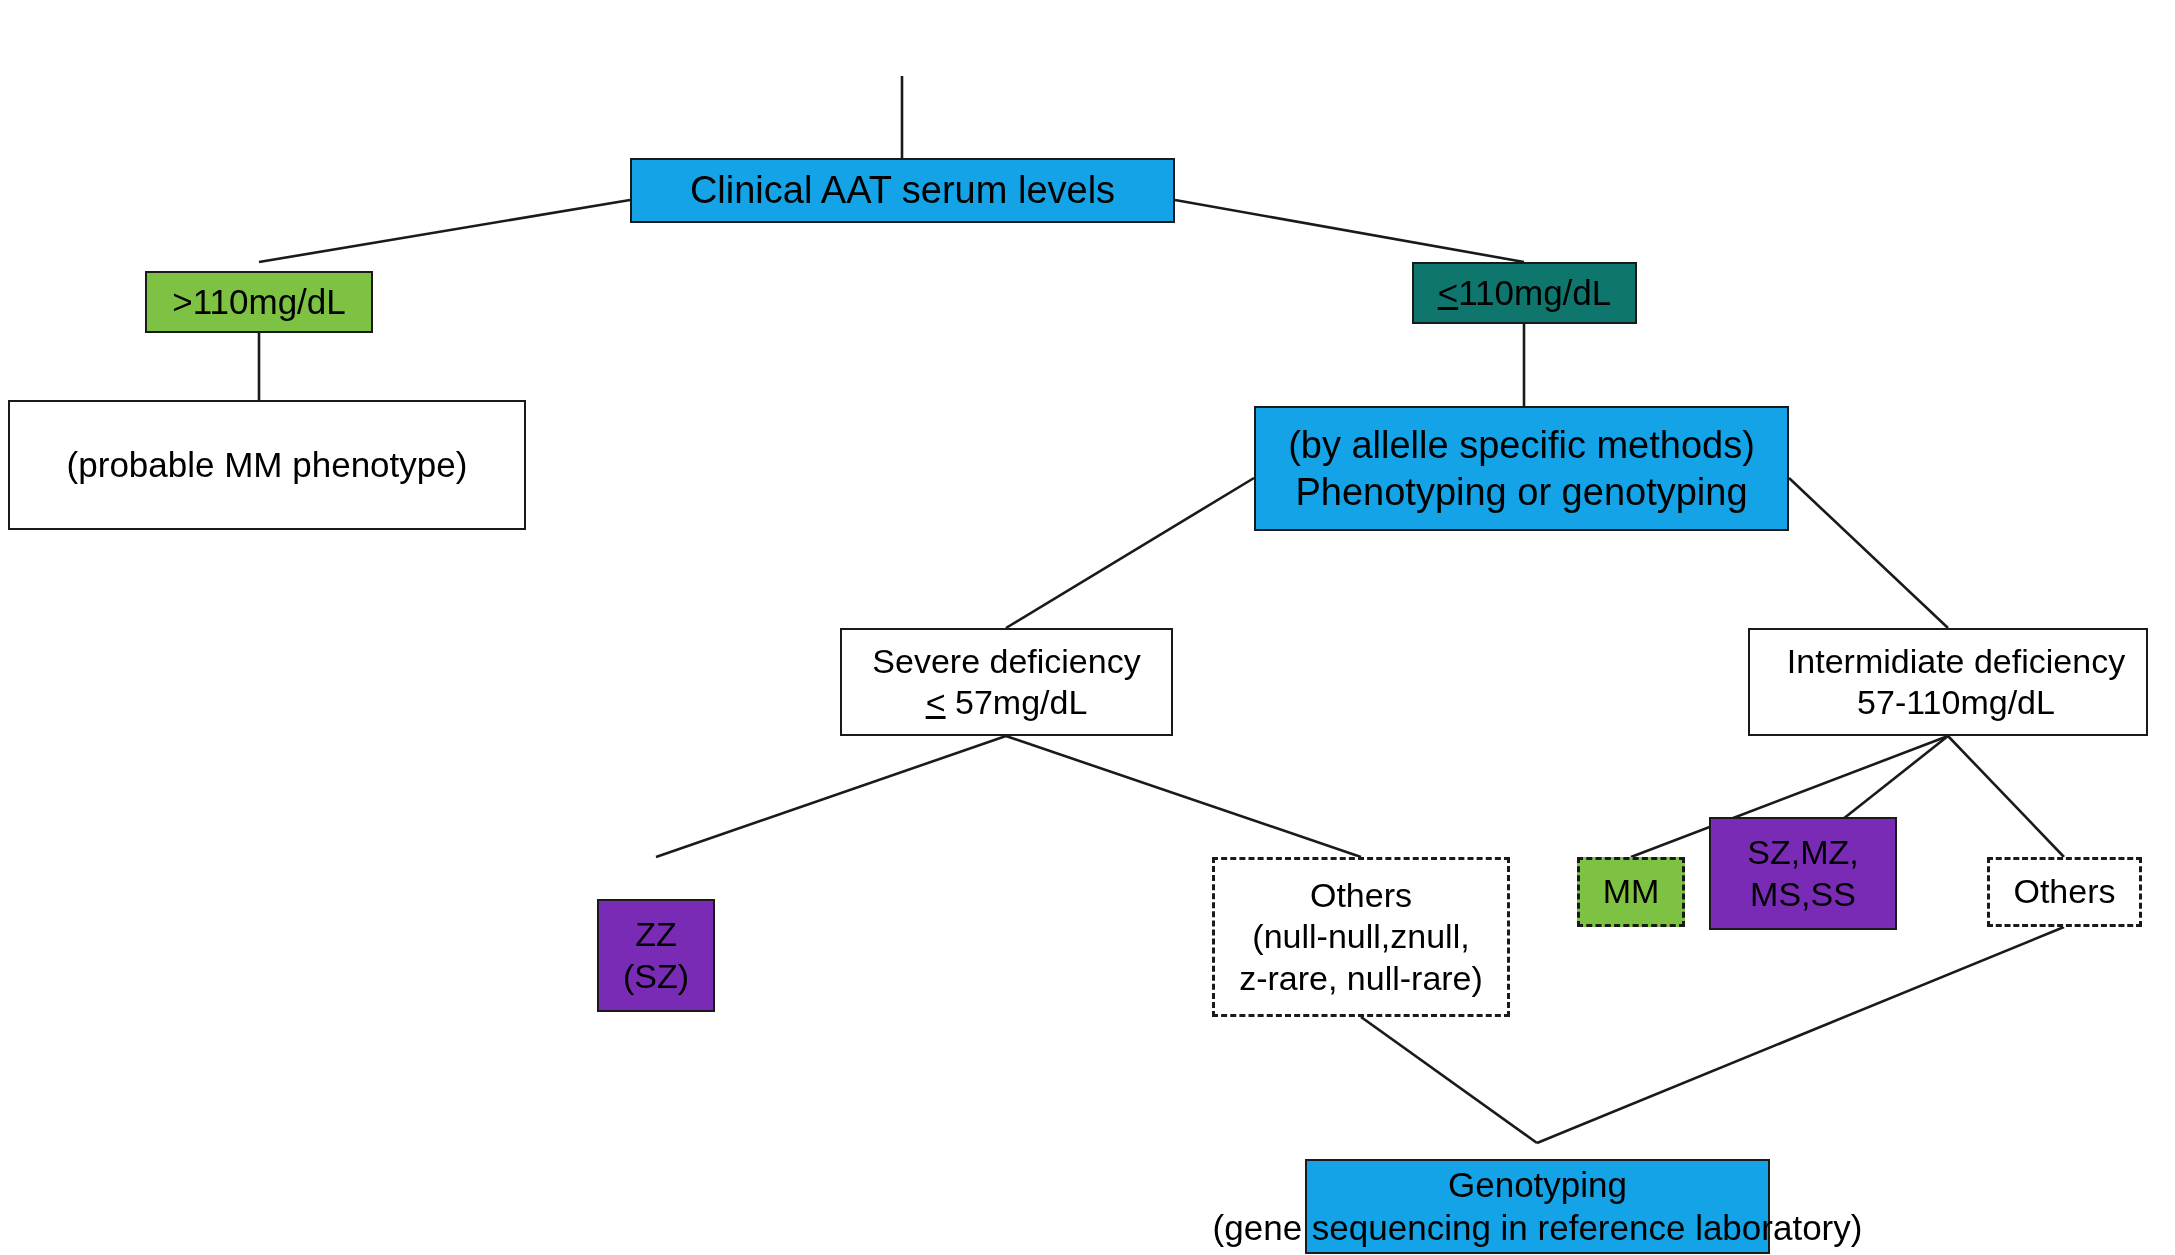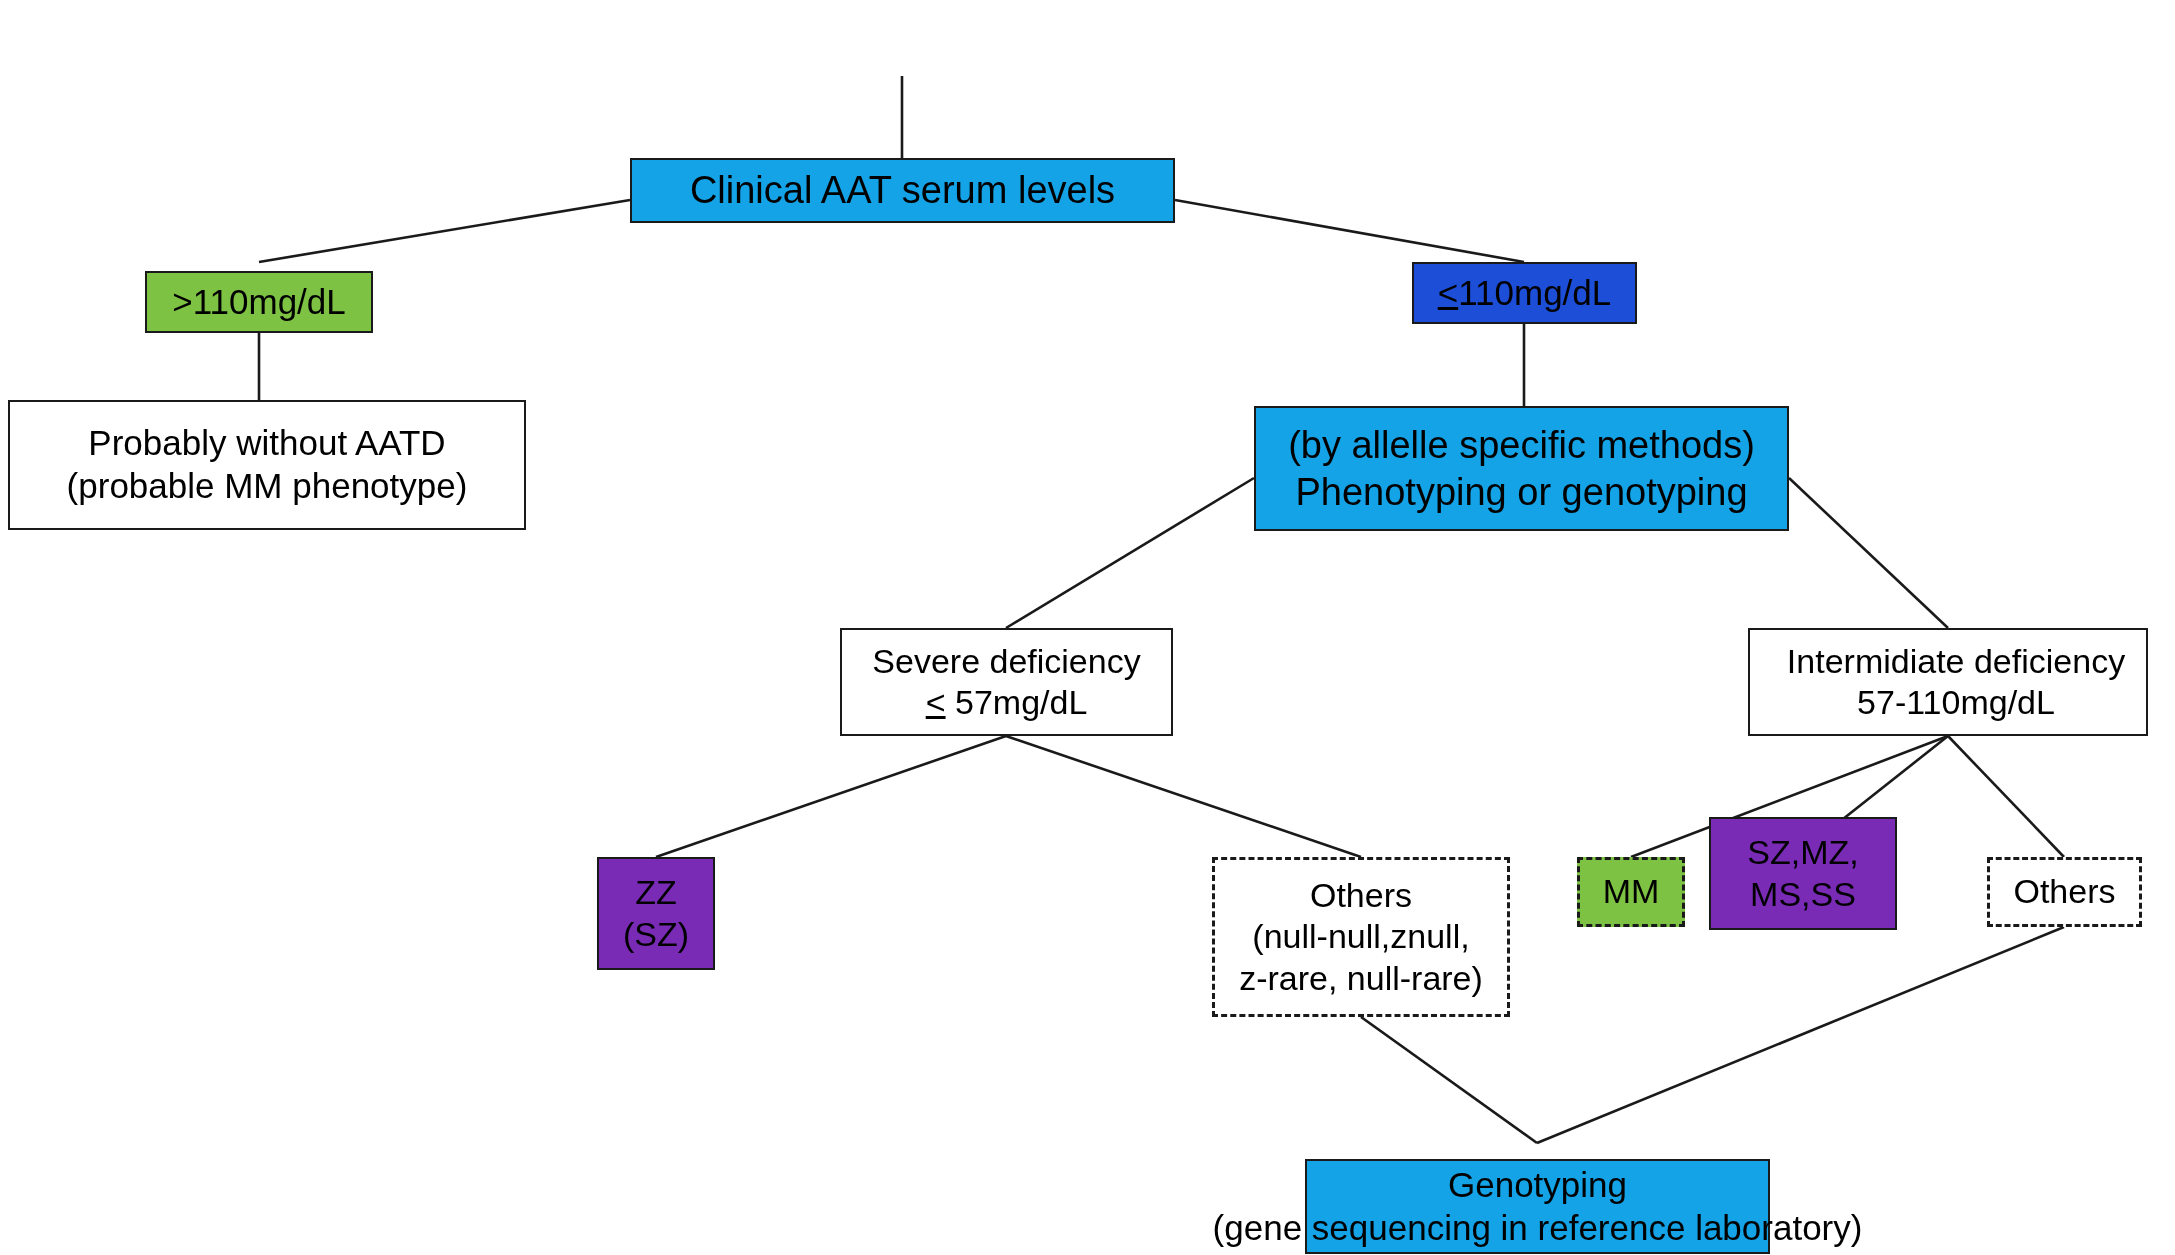--- a/index.html
+++ b/index.html
@@ -36,34 +36,34 @@
     line-height: 1.22;
     color: #000000;
     background: #ffffff;
     border: 2.5px solid #1a1a1a;
     z-index: 2;
   }
   .node .ln { display: block; white-space: nowrap; }
   .dashed { border-style: dashed; border-width: 3px; }
   .fill-blue  { background: #14A3E6; }
   .fill-green { background: #7DC242; }
-  .fill-red   { background: #1d4ed8; }
+  .fill-red   { background: #0f766e; }
   .fill-purple{ background: #7A2BB5; }
   .u { text-decoration: underline; }
 
   
   #n-clinical      { left: 630px;  top: 6px;    width: 543px; height: 70px;  font-size: 38px; }
   #n-measure       { left: 630px;  top: 158px;  width: 545px; height: 65px;  font-size: 38px; }
   #n-gt110         { left: 145px;  top: 262px;  width: 228px; height: 62px;  font-size: 35px; margin-top: 9px; }
   #n-lte110        { left: 1412px; top: 262px;  width: 225px; height: 62px;  font-size: 35px; }
   #n-probably      { left: 8px;    top: 400px;  width: 518px; height: 130px; font-size: 35px; }
   #n-phenotyping   { left: 1254px; top: 406px;  width: 535px; height: 125px; font-size: 38px; }
   #n-severe        { left: 840px;  top: 628px;  width: 333px; height: 108px; font-size: 34px; }
   #n-intermediate  { left: 1748px; top: 628px;  width: 400px; height: 108px; font-size: 34px; padding-left: 16px; }
-  #n-zz            { left: 597px;  top: 857px;  width: 118px; height: 113px; font-size: 34px; }
+  #n-zz            { left: 597px;  top: 899px;  width: 118px; height: 113px; font-size: 34px; }
   #n-others-left   { left: 1212px; top: 857px;  width: 298px; height: 160px; font-size: 34px; }
   #n-mm            { left: 1577px; top: 857px;  width: 108px; height: 70px;  font-size: 34px; }
   #n-szmz          { left: 1709px; top: 817px;  width: 188px; height: 113px; font-size: 34px; }
   #n-others-right  { left: 1987px; top: 857px;  width: 155px; height: 70px;  font-size: 34px; }
   #n-genotyping    { left: 1305px; top: 1143px; width: 465px; height: 95px;  font-size: 35px; margin-top: 16px; }
 </style>
 </head>
 <body>
 
 <div id="stage">
@@ -108,21 +108,20 @@
 
   <div class="node fill-green" id="n-gt110">
     <span class="ln">&gt;110mg/dL</span>
   </div>
 
   <div class="node fill-red" id="n-lte110">
     <span class="ln"><span class="u">&lt;</span><span>110mg/dL</span></span>
   </div>
 
   <div class="node" id="n-probably">
-    <span class="ln">Probably without AATD</span>
     <span class="ln">(probable MM phenotype)</span>
   </div>
 
   <div class="node fill-blue" id="n-phenotyping">
     <span class="ln">(by allelle specific methods)</span>
     <span class="ln">Phenotyping or genotyping</span>
   </div>
 
   <div class="node" id="n-severe">
     <span class="ln">Severe deficiency</span>

